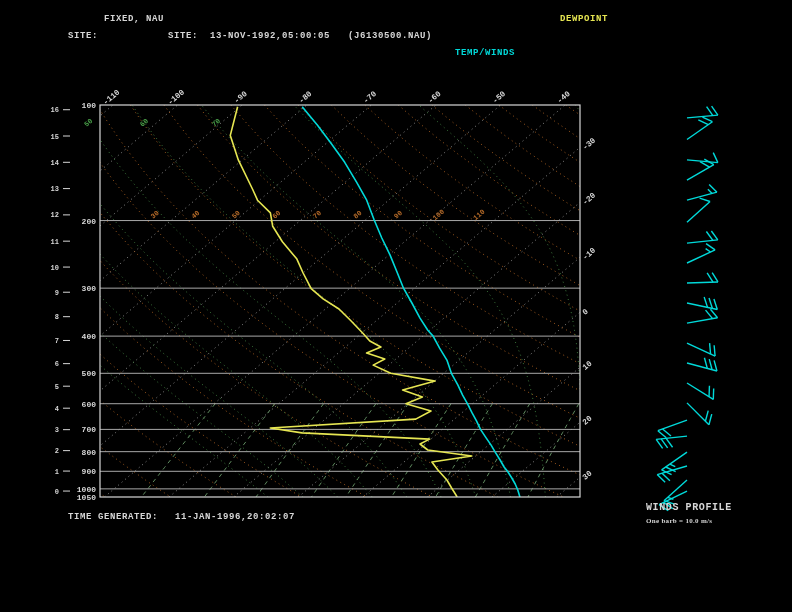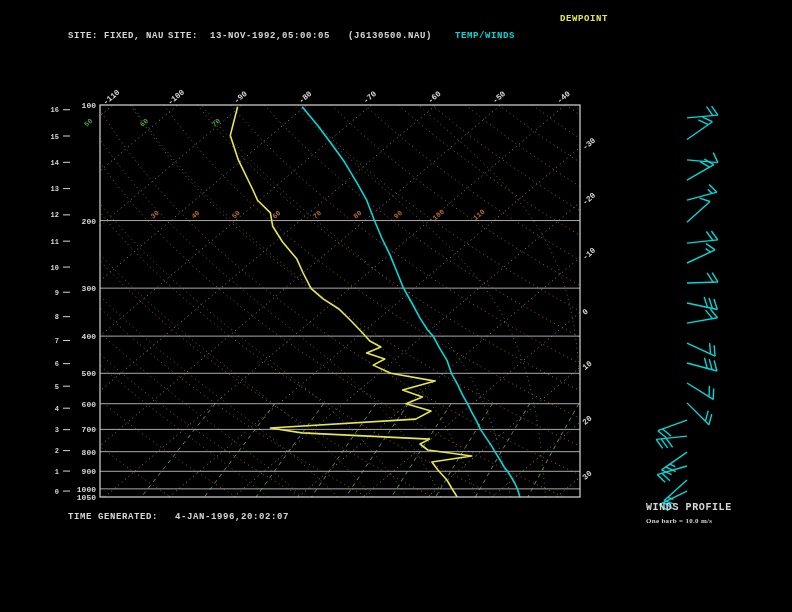--- a/index.html
+++ b/index.html
@@ -9,25 +9,25 @@
   .small{font-size:7px;font-weight:bold;letter-spacing:0.3px;font-family:Liberation Serif, serif;}
   #plot{position:absolute;left:0;top:0;}
   #plot text{font-family:"Liberation Mono",monospace;font-weight:bold;}
 </style>
 </head>
 <body>
 
 <div class="screen">
 
   <span class="txt" style="left:68px;top:31px">SITE:</span>
-  <span class="txt" style="left:104px;top:31px">FIXED, NAU</span>
+  <span class="txt" style="left:104px;top:14px">FIXED, NAU</span>
   <span class="txt" style="left:168px;top:31px">SITE:</span>
   <span class="txt" style="left:210px;top:31px">13-NOV-1992,05:00:05</span>
   <span class="txt" style="left:348px;top:31px">(J6130500.NAU)</span>
-  <span class="txt" style="left: 455px; top: 31px; color: rgb(0, 217, 217);">TEMP/WINDS</span>
+  <span class="txt" style="left: 455px; top: 48px; color: rgb(0, 217, 217);">TEMP/WINDS</span>
   <span class="txt" style="left: 532px; top: 14px; color: rgb(230, 230, 82); margin-left: 28px;">DEWPOINT</span>
 
   <svg id="plot" width="792" height="612">
       <defs>
         <clipPath id="pc">
           <rect x="100" y="105" width="480" height="392"></rect>
         </clipPath>
       </defs>
       <g clip-path="url(#pc)">
         <line x1="-412.278" y1="497" x2="48.322" y2="105" stroke="#8c8c8c" stroke-width="1" stroke-dasharray="1 3.5"></line>
@@ -282,14 +282,14 @@
         <line x1="687" y1="491.01942160993246" x2="659.1373845647258" y2="504.6089271603939"></line>
         <line x1="659.1373845647258" y1="504.6089271603939" x2="668.2567978628313" y2="510.7600490985721"></line>
         <line x1="663.6313547962217" y1="502.4170714264485" x2="672.7507680943271" y2="508.5681933646267"></line>
       </g>
     </svg>
 
   <span class="txt" style="left:646px;top:502px;font-size:10px">WINDS PROFILE</span>
   <span class="txt small" style="left:646px;top:517px">One barb = 10.0 m/s</span>
 
   <span class="txt" style="left:68px;top:512px">TIME GENERATED:</span>
-  <span class="txt" style="left:175px;top:512px">4-JAN-1996,20:02:07</span>
+  <span class="txt" style="left:175px;top:512px">11-JAN-1996,20:02:07</span>
 </div>
 
 </body></html>

